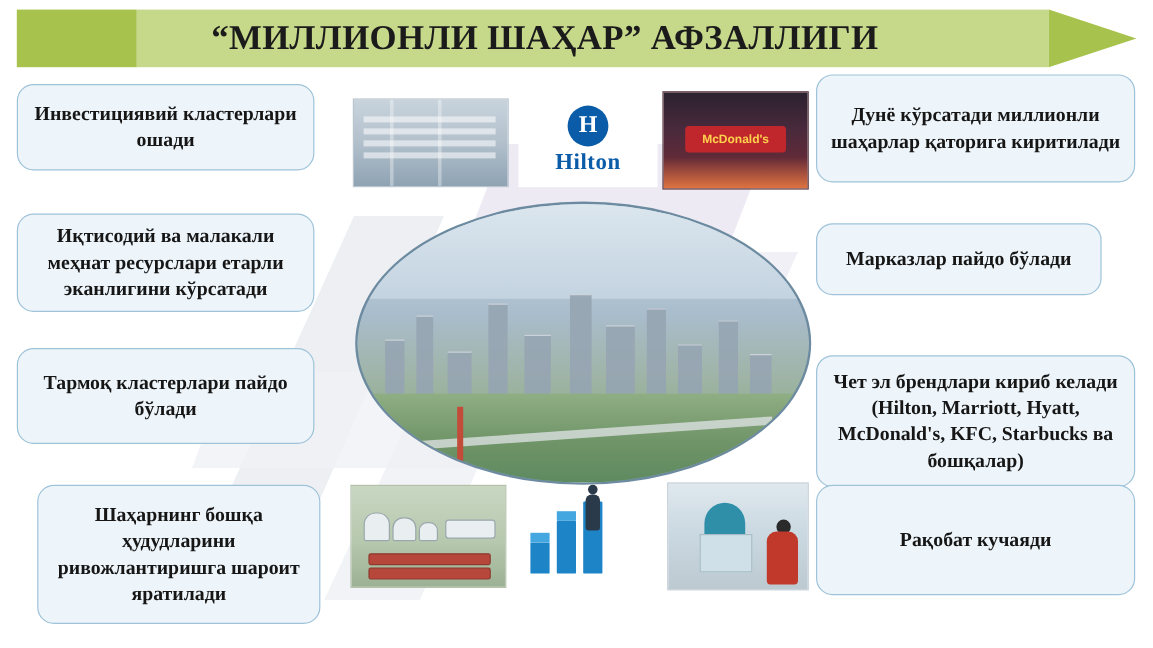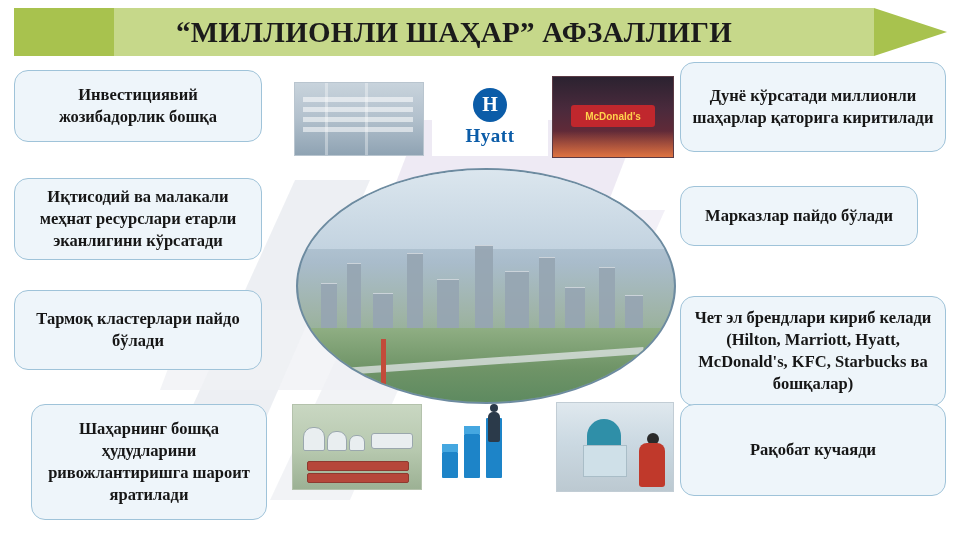--- a/index.html
+++ b/index.html
@@ -256,21 +256,21 @@
 </svg>
 
 <div class="banner-wrap">
   <div class="banner-left"></div>
   <div class="banner-mid"></div>
   <div class="banner-arrow"></div>
   <div class="banner-title">“МИЛЛИОНЛИ ШАҲАР” АФЗАЛЛИГИ</div>
 </div>
 
 <div class="box" id="box-l1">
-  <span>Инвестициявий жозибадорлик бошқа</span>
+  <span>Инвестициявий кластерлари ошади</span>
 </div>
 <div class="box" id="box-l2">
   <span>Иқтисодий ва малакали меҳнат ресурслари етарли эканлигини кўрсатади</span>
 </div>
 <div class="box" id="box-l3">
   <span>Тармоқ кластерлари пайдо бўлади</span>
 </div>
 <div class="box" id="box-l4">
   <span>Шаҳарнинг бошқа ҳудудларини ривожлантиришга шароит яратилади</span>
 </div>
@@ -292,21 +292,21 @@
   <div class="bwin" style="left:8px;  top:14px; width:110px; height:5px;"></div>
   <div class="bwin" style="left:8px;  top:24px; width:110px; height:5px;"></div>
   <div class="bwin" style="left:8px;  top:34px; width:110px; height:5px;"></div>
   <div class="bwin" style="left:8px;  top:44px; width:110px; height:5px;"></div>
   <div class="bwin" style="left:30px; top:0px;  width:3px;  height:72px; background:rgba(255,255,255,0.35);"></div>
   <div class="bwin" style="left:70px; top:0px;  width:3px;  height:72px; background:rgba(255,255,255,0.35);"></div>
 </div>
 
 <div class="photo" id="photo-hilton">
   <div class="hilton-mark">H</div>
-  <div class="hilton-word">Hyatt</div>
+  <div class="hilton-word">Hilton</div>
 </div>
 
 <div class="photo" id="photo-mcd">
   <div class="mcd-sign">
     <span class="mcd-arches">McDonald's</span>
   </div>
   <div class="mcd-glow"></div>
 </div>
 
 <div id="city-ellipse">

